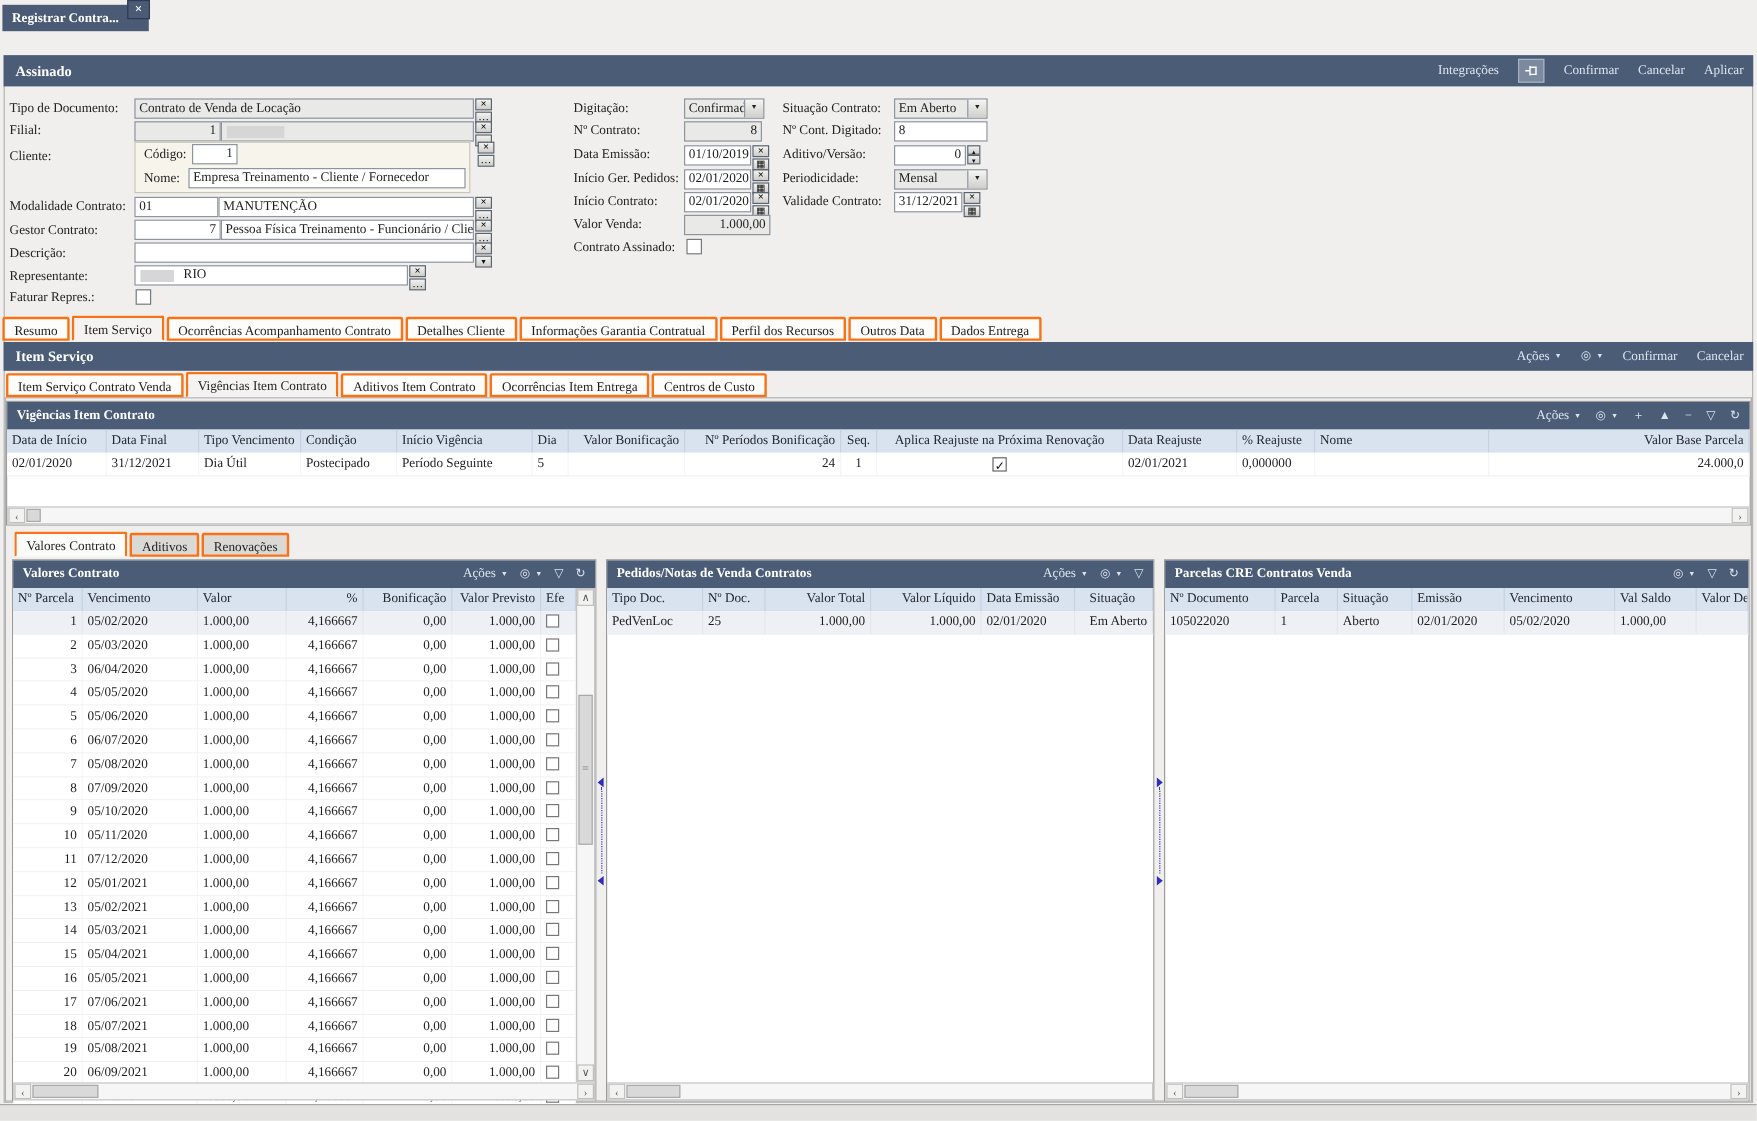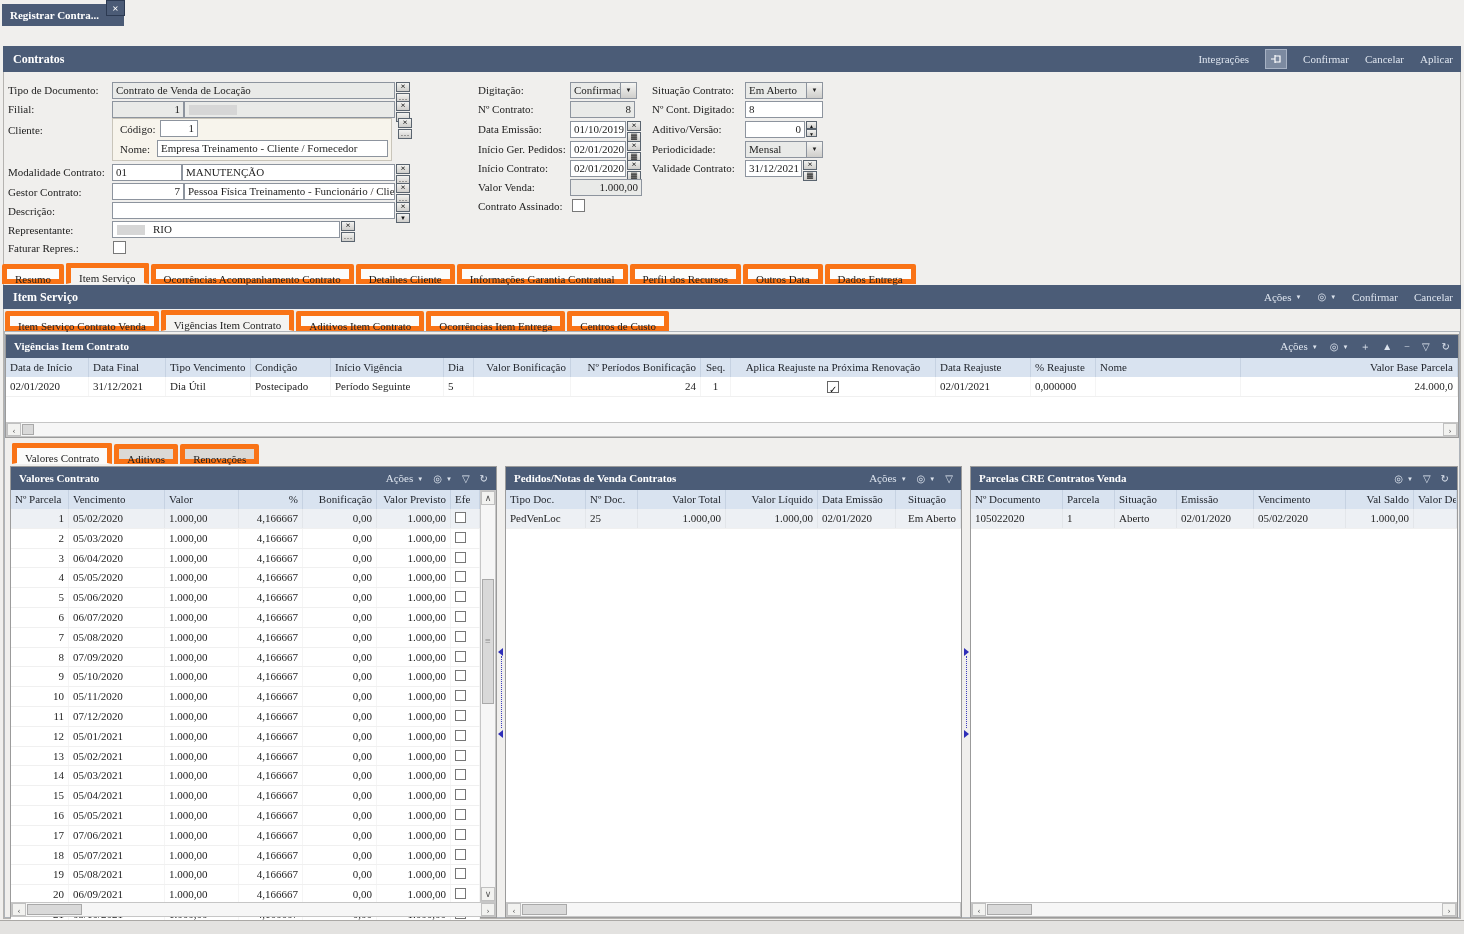--- a/index.html
+++ b/index.html
@@ -39,21 +39,21 @@
   .g-dn::after{content:"▼";font-size:6px;line-height:8px;}
   .g-up::after{content:"▲";font-size:5px;line-height:6px;}
   .g-dn2::after{content:"▼";font-size:5px;line-height:6px;}
   .spin{position:absolute;width:11px;display:flex;flex-direction:column;}
   .spin .sb{height:8px;}
   .chkbox{position:absolute;width:13px;height:13px;border:1px solid #787878;background:#fff;box-sizing:border-box;}
   .redact{position:absolute;background:#d6d6d6;height:10px;top:3px;}
   .cgroup{position:absolute;background:#f7f4ec;border:1px solid #c9c5ba;box-sizing:border-box;}
   
   .tabs{position:absolute;display:flex;align-items:flex-end;}
-  .tab{height:20px;line-height:20px;padding:0 8px;border:5px solid #f97316;background:#fcfcfb;
+  .tab{height:20px;line-height:20px;padding:0 8px;border:2px solid #f97316;background:#fcfcfb;
     margin-right:2px;border-radius:2px 2px 0 0;white-space:nowrap;box-sizing:border-box;}
   .tab.active{background:#f4f3f1;height:21px;font-weight:normal;border-bottom:1px solid #f4f3f1;}
   .tabs.graytabs .tab{background:#dbd9d5;}
   .tabs.graytabs .tab.active{background:#fbfbfa;border-bottom:1px solid #fbfbfa;}
   
   .panel{position:absolute;border:1px solid #9b9b9b;background:#fff;box-sizing:border-box;}
   .phead{position:absolute;left:0;top:0;right:0;height:23px;background:#4b5c77;color:#fff;line-height:23px;}
   .phead .t{position:absolute;left:8px;font-weight:bold;}
   .grow{display:flex;height:18.8px;line-height:18.8px;border-bottom:1px solid #f0f0f0;background:#fff;}
   .grow.selected{background:#edf0f4;}
@@ -79,21 +79,21 @@
   .vc .c:nth-child(7){width:29px}
   .vc.ghead .c:nth-child(1){text-align:left}
   
   .pd .c:nth-child(1){width:80px}.pd .c:nth-child(2){width:52px;text-align:left}
   .pd .c:nth-child(3){width:88px;text-align:right}.pd .c:nth-child(4){width:92px;text-align:right}
   .pd .c:nth-child(5){width:78px}.pd .c:nth-child(6){width:65px;padding-left:12px}
   .pd.ghead .c:nth-child(1){text-align:left}
   
   .pc .c:nth-child(1){width:92px}.pc .c:nth-child(2){width:52px}.pc .c:nth-child(3){width:62px}
   .pc .c:nth-child(4){width:77px}.pc .c:nth-child(5){width:92px}
-  .pc .c:nth-child(6){width:68px;text-align:right}.pc .c:nth-child(7){width:43px}
+  .pc .c:nth-child(6){width:68px;text-align:left}.pc .c:nth-child(7){width:43px}
   
   .sbh{position:absolute;height:15px;background:#f6f6f6;border:1px solid #c6c6c6;box-sizing:border-box;}
   .sbv{position:absolute;width:16px;background:#f6f6f6;border:1px solid #c6c6c6;box-sizing:border-box;}
   .sba{position:absolute;background:#f2f2f0;border:1px solid #c0c0c0;color:#555;text-align:center;box-sizing:border-box;
     font-size:9px;line-height:12px;}
   .sbt{position:absolute;background:#d9d9d9;border:1px solid #a9a9a9;box-sizing:border-box;}
   .sbt.grip::after{content:"≡";position:absolute;left:2px;top:50%;margin-top:-7px;color:#8a8a8a;font-size:10px;}
   
   .split{position:absolute;width:8px;}
   .split .dline{position:absolute;left:4px;top:190px;height:72px;border-left:1px dotted #3b3bbf;}
@@ -109,21 +109,21 @@
 
   <div class="win-tab">
     <span>Registrar Contra...</span>
   </div>
   <div class="win-close">×</div>
 
   <div class="frame"></div>
   <div class="groupbox"></div>
 
   <div class="bar" style="left:3px;top:46px;width:1458px;height:26px;">
-    <span class="title" style="line-height:26px;">Contratos</span>
+    <span class="title" style="line-height:26px;">Assinado</span>
     <div class="btools">
       <span class="titem">
           <span>Integrações</span>
         </span>
       <span class="pinbtn">
         <svg width="12" height="12" viewBox="0 0 12 12">
           <path d="M1 6 H5 M5 2 V10 M5 3 H10 V9 H5" stroke="#ffffff" stroke-width="1.2" fill="none"></path>
         </svg>
       </span>
       <span class="titem">

